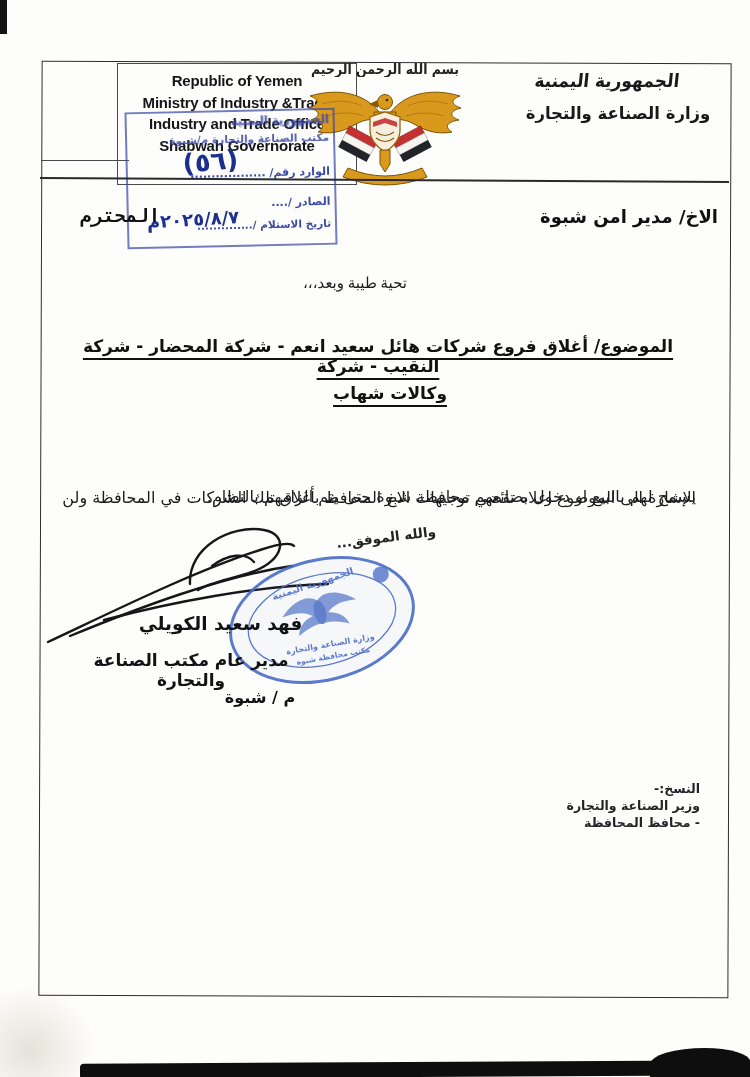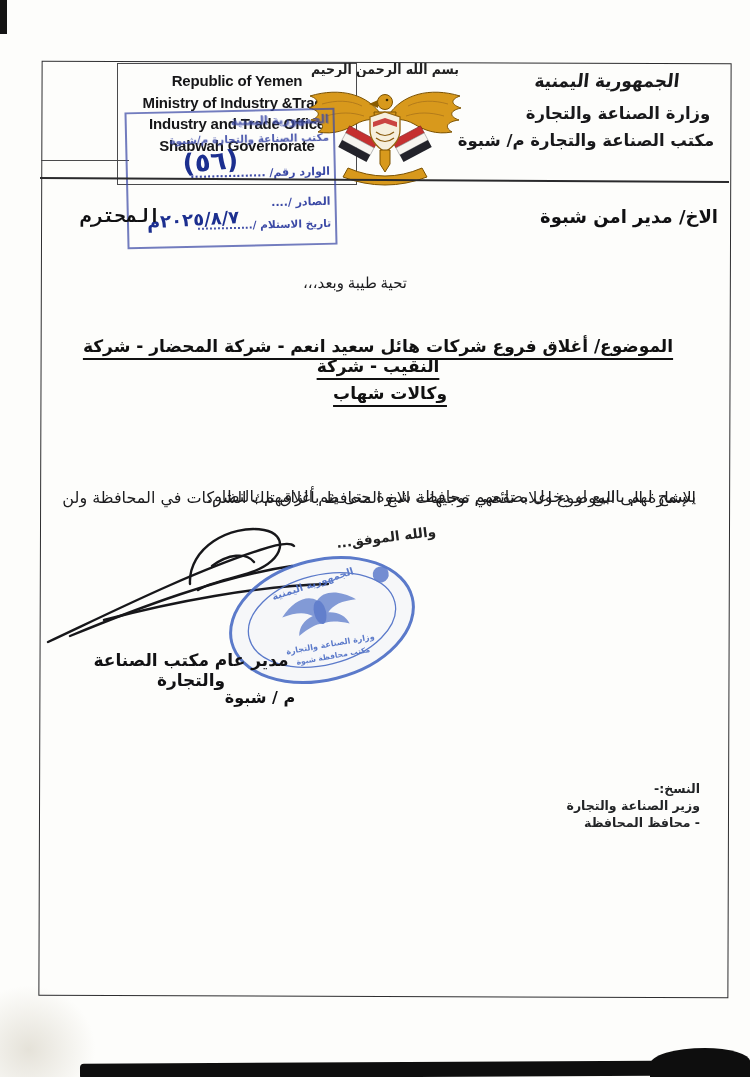--- a/index.html
+++ b/index.html
@@ -122,21 +122,20 @@
     <path d="M72,30 h22 l-3,34 h-16 z" fill="#d8991c" stroke="#7c5200" stroke-width="1"></path>
     <path d="M83,30 l15,5 v13 c0,10 -7,17 -15,22 c-8,-5 -15,-12 -15,-22 v-13 z" fill="#f6efdd" stroke="#95650e" stroke-width="1.3"></path>
     <path d="M71,40 l12,-4 12,4 v5 l-12,-4 -12,4 z" fill="#c53030" opacity="0.9"></path>
     <path d="M74,50 q9,7 18,0 M74,56 q9,7 18,0" stroke="#8a5c10" stroke-width="1.2" fill="none"></path>
     <path d="M78,68 h10 v14 l-5,8 -5,-8 z" fill="#d8991c" stroke="#7c5200" stroke-width="1"></path>
     <path d="M46,86 q37,16 74,0 l5,9 q-42,16 -84,0 z" fill="#d8991c" stroke="#7c5200" stroke-width="1"></path>
   </svg>
 
   <div class="abs ar-country ar">الجمهورية اليمنية</div>
   <div class="abs ar-ministry ar">وزارة الصناعة والتجارة</div>
-  <div class="abs ar-office ar">مكتب الصناعة والتجارة م/ شبوة</div>
 
   <div class="abs received-stamp ar">
     <div class="row rs-1">الجمهورية اليمنية</div>
     <div class="row rs-2">مكتب الصناعة والتجارة م/شبوة</div>
     <div class="row rs-3">الوارد رقم/ ..................</div>
     <div class="row rs-4">الصادر /....</div>
     <div class="row rs-5">تاريخ الاستلام /..............</div>
     <div class="hw hw-num ltr-override">(٥٦)</div>
     <div class="hw hw-date ltr-override">م٢٠٢٥/٨/٧</div>
   </div>
@@ -170,20 +169,21 @@
     <ellipse cx="98" cy="64" rx="93" ry="60" fill="rgba(90,120,200,0.05)" stroke="#4a6cc5" stroke-width="3"></ellipse>
     <ellipse cx="98" cy="64" rx="75" ry="45" fill="none" stroke="#4a6cc5" stroke-width="1.3"></ellipse>
     <circle cx="166" cy="34" r="8" fill="#4a6cc5" opacity="0.85"></circle>
     <path d="M60,52 C75,38 90,36 98,44 C106,36 121,38 136,52 C122,50 112,52 106,58 C116,60 122,66 124,74 C112,68 102,66 98,68 C94,66 84,68 72,74 C74,66 80,60 90,58 C84,52 74,50 60,52 Z" fill="#4a6cc5" opacity="0.75"></path>
     <ellipse cx="98" cy="56" rx="6" ry="12" fill="#4a6cc5" opacity="0.8"></ellipse>
     <text x="98" y="30" text-anchor="middle" font-size="10" font-weight="bold" fill="#4a6cc5" direction="rtl" transform="rotate(-4 98 30)">الجمهورية اليمنية</text>
     <text x="100" y="92" text-anchor="middle" font-size="8" font-weight="bold" fill="#4a6cc5" direction="rtl" transform="rotate(4 100 92)">وزارة الصناعة والتجارة</text>
     <text x="100" y="104" text-anchor="middle" font-size="7.5" font-weight="bold" fill="#4a6cc5" direction="rtl" transform="rotate(4 100 104)">مكتب محافظة شبوة</text>
   </svg>
 
+  <div class="abs sig-name ar">فهد سعيد الكويلي</div>
   <div class="abs sig-title ar">مدير عام مكتب الصناعة والتجارة</div>
   <div class="abs sig-office ar">م / شبوة</div>
 
   <div class="abs copies ar">
     <div>النسخ:-</div>
     <div>وزير الصناعة والتجارة</div>
     <div>- محافظ المحافظة</div>
   </div>
 
 </div>

